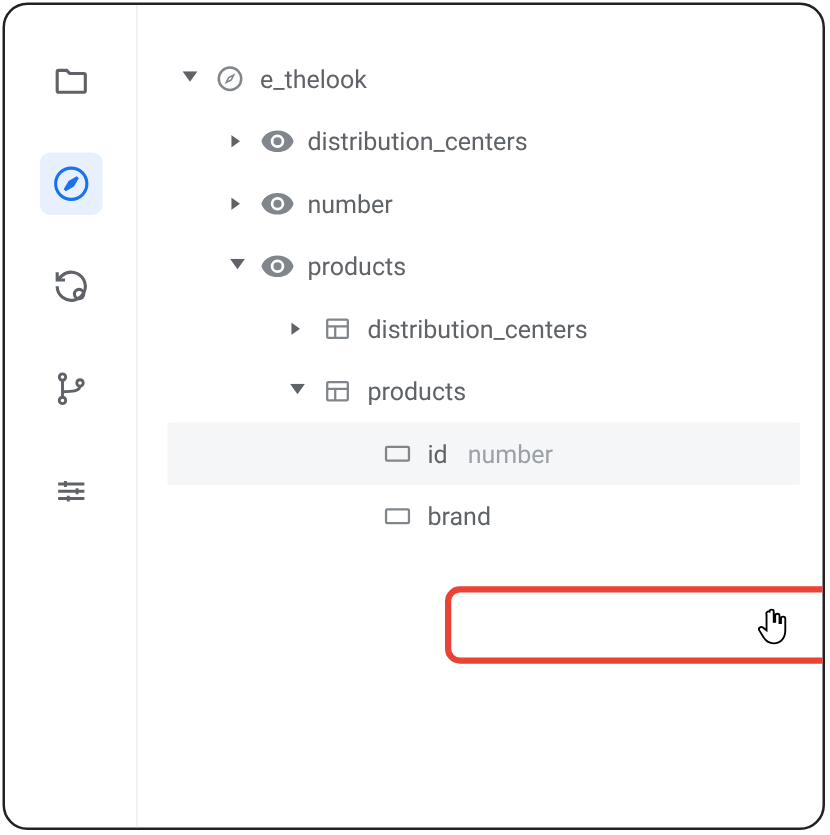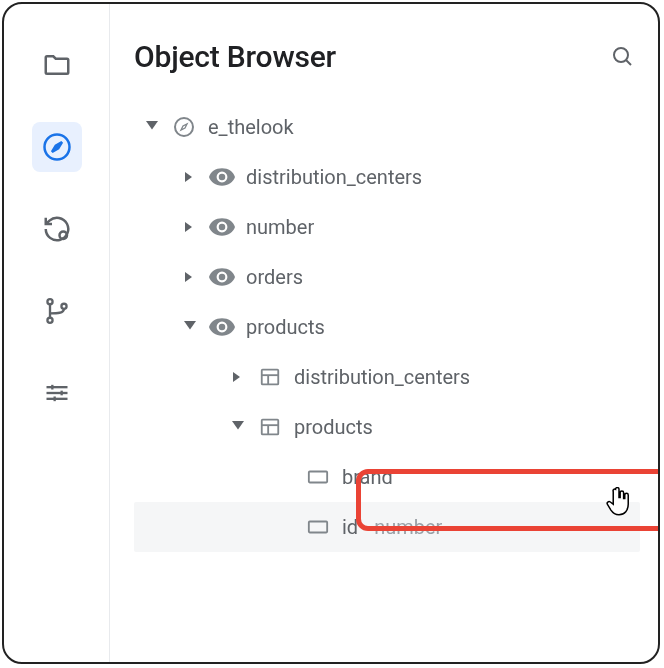--- a/index.html
+++ b/index.html
@@ -65,29 +65,20 @@
           <line x1="3" y1="12" x2="21" y2="12"></line>
           <line x1="3" y1="17" x2="21" y2="17"></line>
           <line x1="8" y1="5" x2="8" y2="9"></line>
           <line x1="16" y1="10" x2="16" y2="14"></line>
           <line x1="10" y1="15" x2="10" y2="19"></line>
         </svg>
     </div>
   </div>
 
   <div class="main">
-    <div class="header">
-      <div class="title">Object Browser</div>
-      <div class="search-btn">
-        <svg width="24" height="24" viewBox="0 0 24 24" fill="none" stroke="#5f6368" stroke-width="2">
-            <circle cx="11" cy="11" r="7"></circle>
-            <line x1="21" y1="21" x2="16" y2="16"></line>
-          </svg>
-      </div>
-    </div>
 
     <div class="tree">
 
       <div class="tree-row indent-1">
         <span class="caret">
           <svg width="12" height="12" viewBox="0 0 10 10">
               <polygon points="0,0 10,0 5,7" fill="#5f6368"></polygon>
             </svg>
         </span>
         <span class="row-icon">
@@ -120,33 +111,20 @@
             </svg>
         </span>
         <span class="row-icon">
           <svg width="26" height="20" viewBox="0 0 24 16" fill="#80868b">
               <path d="M12 0C6 0 1.7 3.1 0 8c1.7 4.9 6 8 12 8s10.3-3.1 12-8c-1.7-4.9-6-8-12-8zm0 13a5 5 0 110-10 5 5 0 010 10zm0-8a3 3 0 100 6 3 3 0 000-6z"></path>
             </svg>
         </span>
         <span class="label">number</span>
       </div>
 
-      <div class="tree-row indent-2">
-        <span class="caret">
-          <svg width="10" height="12" viewBox="0 0 10 10">
-              <polygon points="0,0 7,5 0,10" fill="#5f6368"></polygon>
-            </svg>
-        </span>
-        <span class="row-icon">
-          <svg width="26" height="20" viewBox="0 0 24 16" fill="#80868b">
-              <path d="M12 0C6 0 1.7 3.1 0 8c1.7 4.9 6 8 12 8s10.3-3.1 12-8c-1.7-4.9-6-8-12-8zm0 13a5 5 0 110-10 5 5 0 010 10zm0-8a3 3 0 100 6 3 3 0 000-6z"></path>
-            </svg>
-        </span>
-        <span class="label">orders</span>
-      </div>
 
       <div class="tree-row indent-2">
         <span class="caret">
           <svg width="12" height="12" viewBox="0 0 10 10">
               <polygon points="0,0 10,0 5,7" fill="#5f6368"></polygon>
             </svg>
         </span>
         <span class="row-icon">
           <svg width="26" height="20" viewBox="0 0 24 16" fill="#80868b">
               <path d="M12 0C6 0 1.7 3.1 0 8c1.7 4.9 6 8 12 8s10.3-3.1 12-8c-1.7-4.9-6-8-12-8zm0 13a5 5 0 110-10 5 5 0 010 10zm0-8a3 3 0 100 6 3 3 0 000-6z"></path>
@@ -180,39 +158,39 @@
         <span class="row-icon">
           <svg width="22" height="22" viewBox="0 0 24 24" fill="none" stroke="#80868b" stroke-width="2">
               <rect x="3" y="4" width="18" height="16" rx="1"></rect>
               <line x1="3" y1="10" x2="21" y2="10"></line>
               <line x1="10" y1="10" x2="10" y2="20"></line>
             </svg>
         </span>
         <span class="label">products</span>
       </div>
 
+      <div class="tree-row indent-4 highlighted">
+        <span class="caret"></span>
+        <span class="row-icon">
+          <svg width="22" height="16" viewBox="0 0 24 16" fill="none" stroke="#80868b" stroke-width="2">
+              <rect x="2" y="2" width="20" height="12" rx="1"></rect>
+            </svg>
+        </span>
+        <span class="label">id</span>
+        <span class="type-label">number</span>
+      </div>
+
       <div class="tree-row indent-4">
         <span class="caret"></span>
         <span class="row-icon">
           <svg width="22" height="16" viewBox="0 0 24 16" fill="none" stroke="#80868b" stroke-width="2">
               <rect x="2" y="2" width="20" height="12" rx="1"></rect>
             </svg>
         </span>
         <span class="label">brand</span>
-      </div>
-
-      <div class="tree-row indent-4 highlighted">
-        <span class="caret"></span>
-        <span class="row-icon">
-          <svg width="22" height="16" viewBox="0 0 24 16" fill="none" stroke="#80868b" stroke-width="2">
-              <rect x="2" y="2" width="20" height="12" rx="1"></rect>
-            </svg>
-        </span>
-        <span class="label">id</span>
-        <span class="type-label">number</span>
       </div>
 
     </div>
 
     <div class="red-box"></div>
 
     <div class="cursor-hand">
       <svg width="28" height="30" viewBox="0 0 24 26">
           <path d="M9 2a1.5 1.5 0 013 0v7h1V5a1.5 1.5 0 013 0v5h1V7a1.5 1.5 0 013 0v8c0 5-3 9-8 9-3 0-5-1-7-4l-3-5c-1-1.5 1-3 2.5-2L7 15V4a1.5 1.5 0 012-2z" fill="#fff" stroke="#000" stroke-width="1.3"></path>
         </svg>

